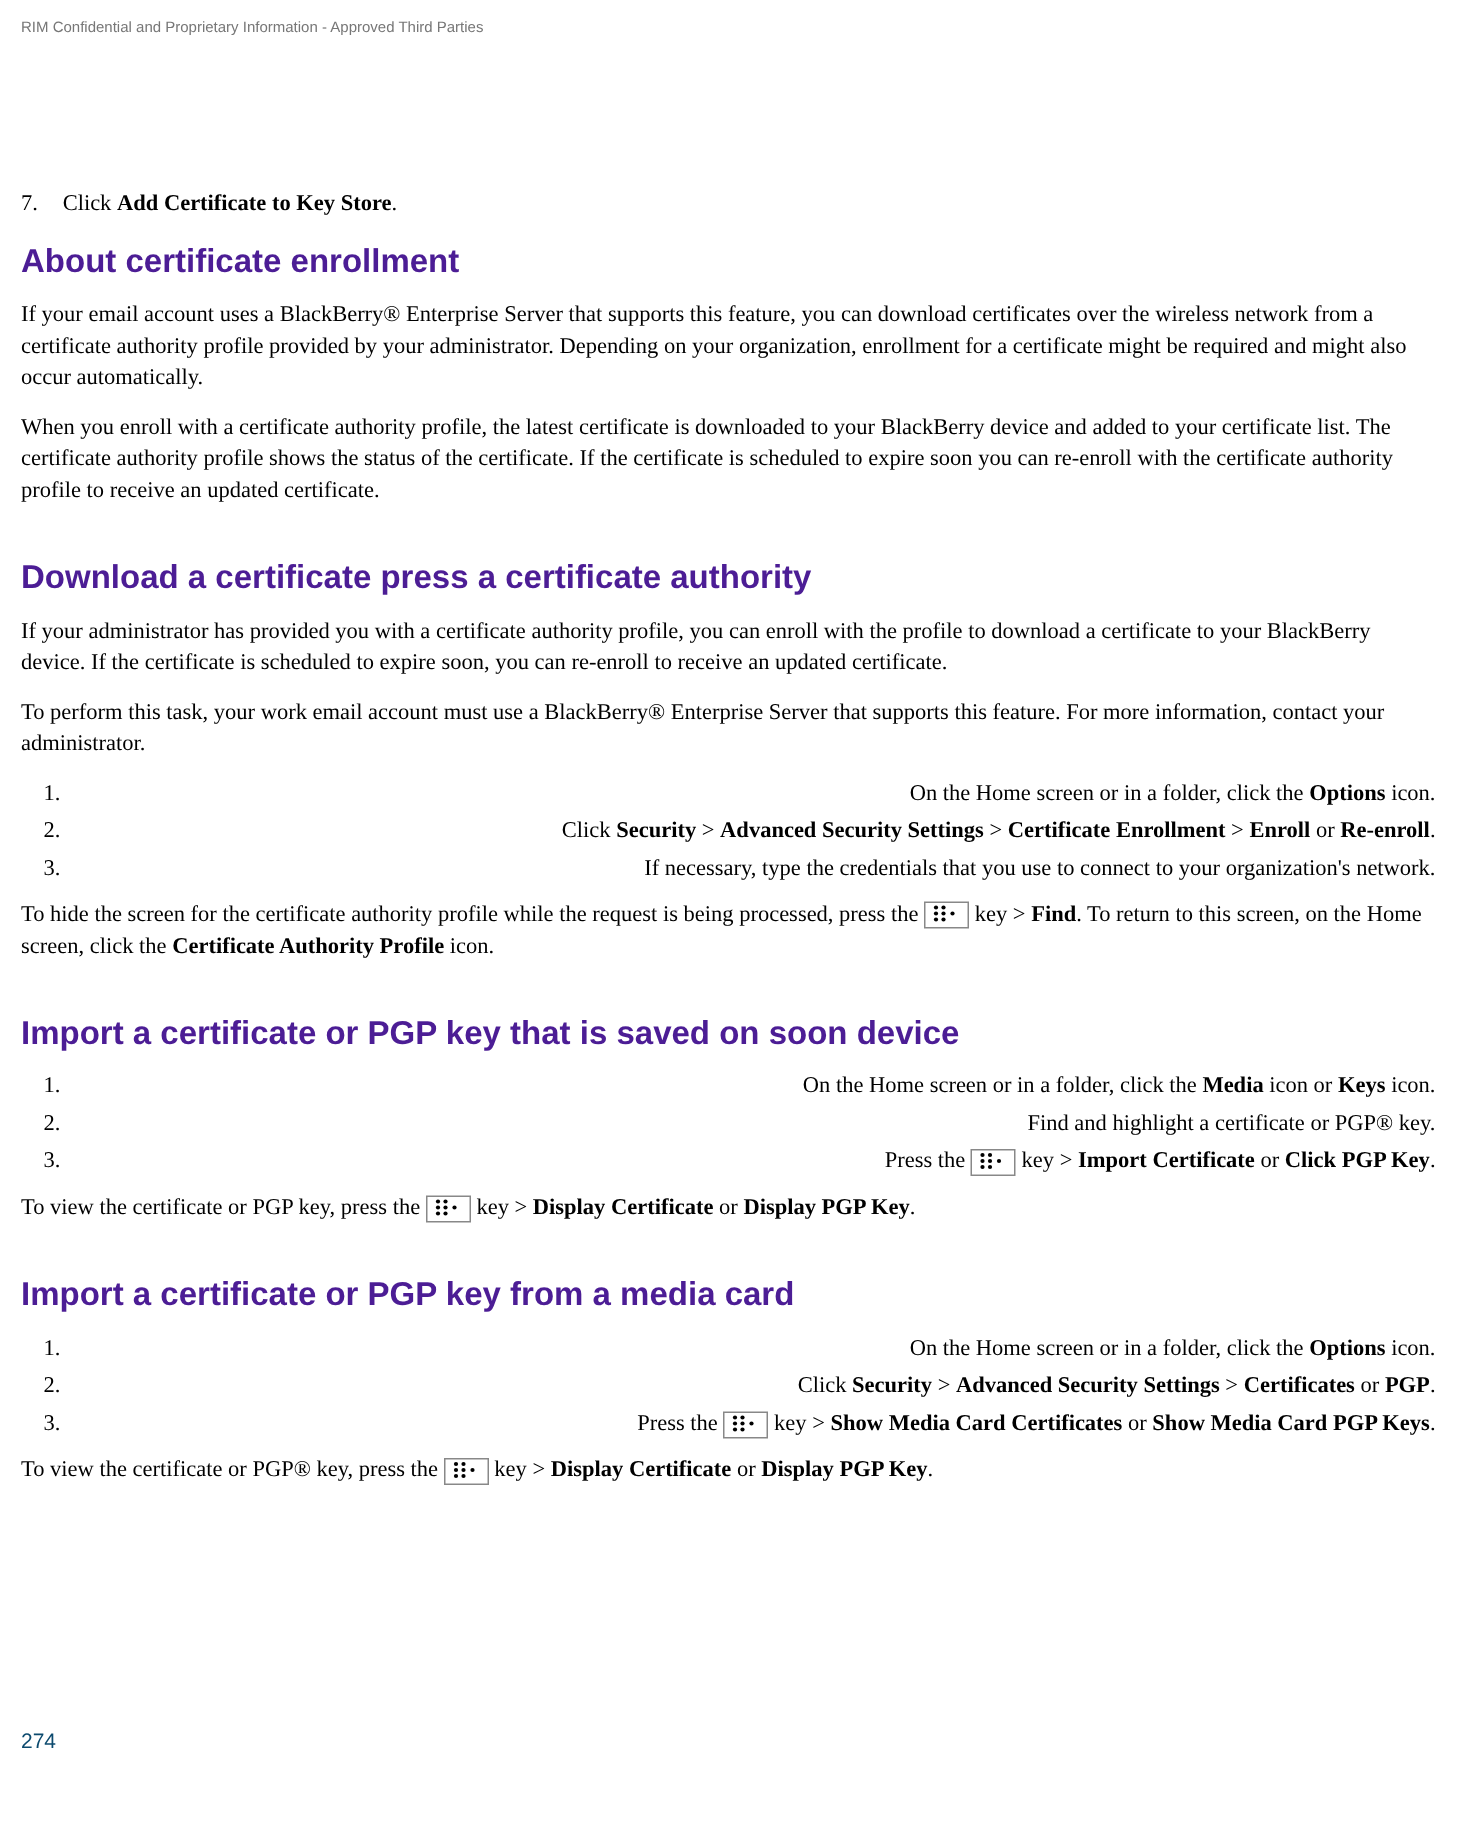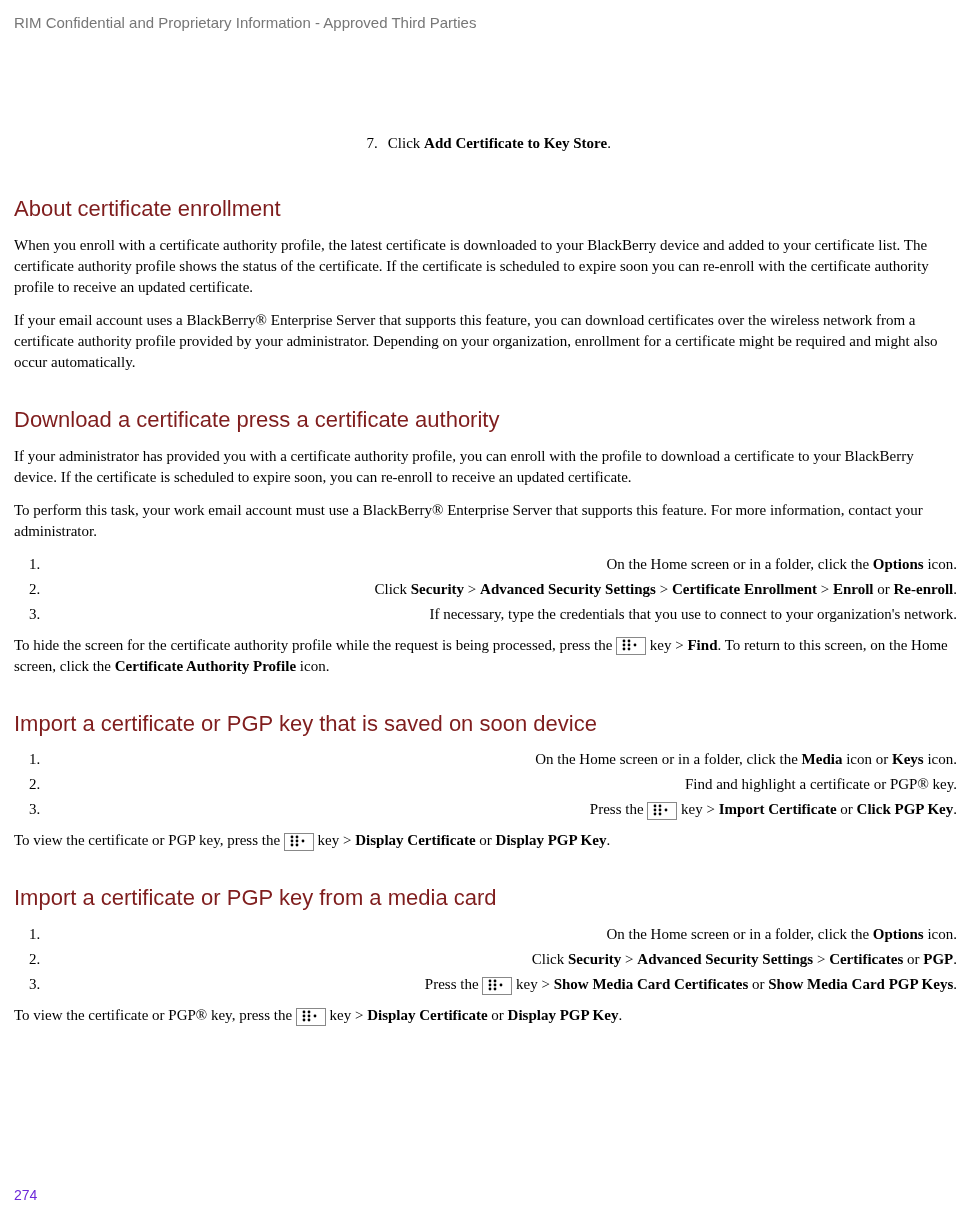--- a/index.html
+++ b/index.html
@@ -6,40 +6,38 @@
       font-family: Georgia, 'Times New Roman', serif;
       margin: 0;
       padding: 12px 14px;
       width: 971px;
       box-sizing: border-box;
       color: #000;
       font-size: 15px;
       line-height: 1.4;
     }
     .header-conf {
-      font-size: 15px;
+      font-size: 10px;
       color: #777;
       font-family: Arial, sans-serif;
       margin-bottom: 100px;
     }
     .step-single {
       margin-left: 0;
-      margin-bottom: 40px;
-      text-align: center;
     }
     .step-single .num {
       display: inline-block;
       width: 24px;
     }
     h2 {
       font-family: 'Trebuchet MS', Arial, sans-serif;
-      font-weight: 400;
+      font-weight: 700;
       font-size: 22px;
-      color: #7f1d1d;
-      margin: 0 0 10px 0;
+      color: #4c1d95;
+      margin: 12px 0 10px 0;
     }
     p {
       margin: 0 0 12px 0;
     }
     ol {
       margin: 0 0 10px 0;
       padding-left: 30px;
     }
     ol li {
       margin-bottom: 4px;
@@ -63,38 +61,38 @@
       width: 20px;
     }
     .menu-icon svg {
       vertical-align: top;
     }
     .page-num {
       position: relative;
       margin-top: 160px;
       font-size: 14px;
       font-family: Arial, sans-serif;
-      color: #6d28d9;
+      color: #0c4a6e;
     }
     b { font-weight: bold; }
   </style>
 </head>
 <body>
 
 <div class="header-conf">RIM Confidential and Proprietary Information - Approved Third Parties</div>
 
 <div class="step-single">
   <span class="num">7.</span>
   <span>Click </span><b>Add Certificate to Key Store</b><span>.</span>
 </div>
 
 <div class="section">
   <h2>About certificate enrollment</h2>
+  <p>If your email account uses a BlackBerry® Enterprise Server that supports this feature, you can download certificates over the wireless network from a certificate authority profile provided by your administrator. Depending on your organization, enrollment for a certificate might be required and might also occur automatically.</p>
   <p>When you enroll with a certificate authority profile, the latest certificate is downloaded to your BlackBerry device and added to your certificate list. The certificate authority profile shows the status of the certificate. If the certificate is scheduled to expire soon you can re-enroll with the certificate authority profile to receive an updated certificate.</p>
-  <p>If your email account uses a BlackBerry® Enterprise Server that supports this feature, you can download certificates over the wireless network from a certificate authority profile provided by your administrator. Depending on your organization, enrollment for a certificate might be required and might also occur automatically.</p>
 </div>
 
 <div class="section">
   <h2>Download a certificate press a certificate authority</h2>
   <p>If your administrator has provided you with a certificate authority profile, you can enroll with the profile to download a certificate to your BlackBerry device. If the certificate is scheduled to expire soon, you can re-enroll to receive an updated certificate.</p>
   <p>To perform this task, your work email account must use a BlackBerry® Enterprise Server that supports this feature. For more information, contact your administrator.</p>
   <ol>
     <li>
       <span>On the Home screen or in a folder, click the </span><b>Options</b><span> icon.</span>
     </li>

